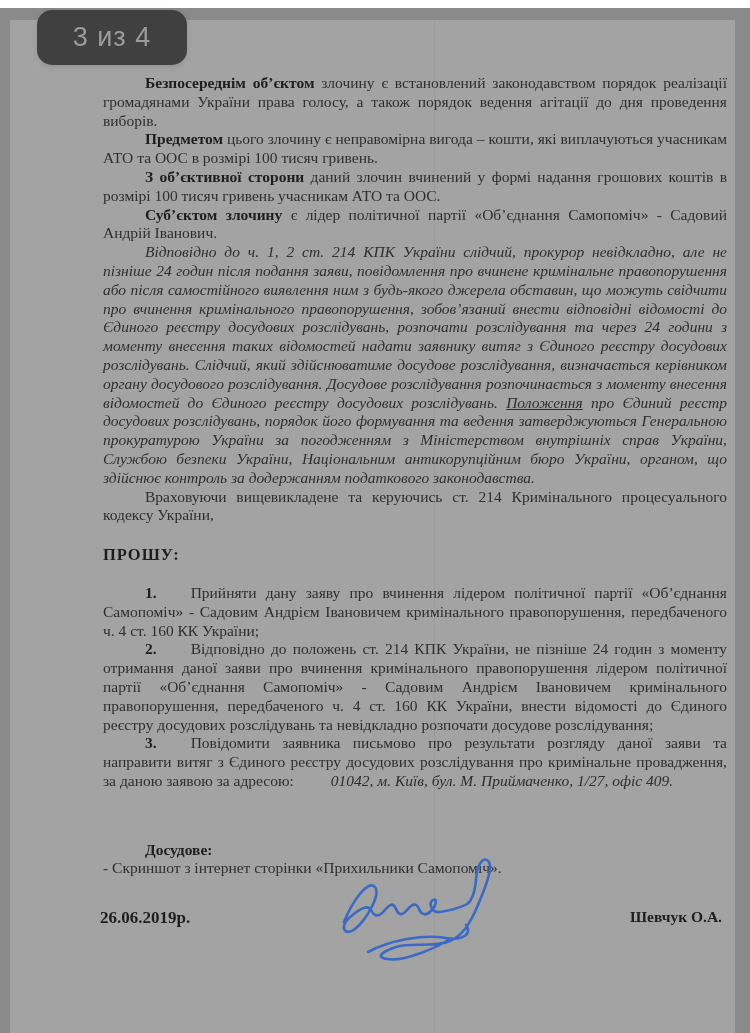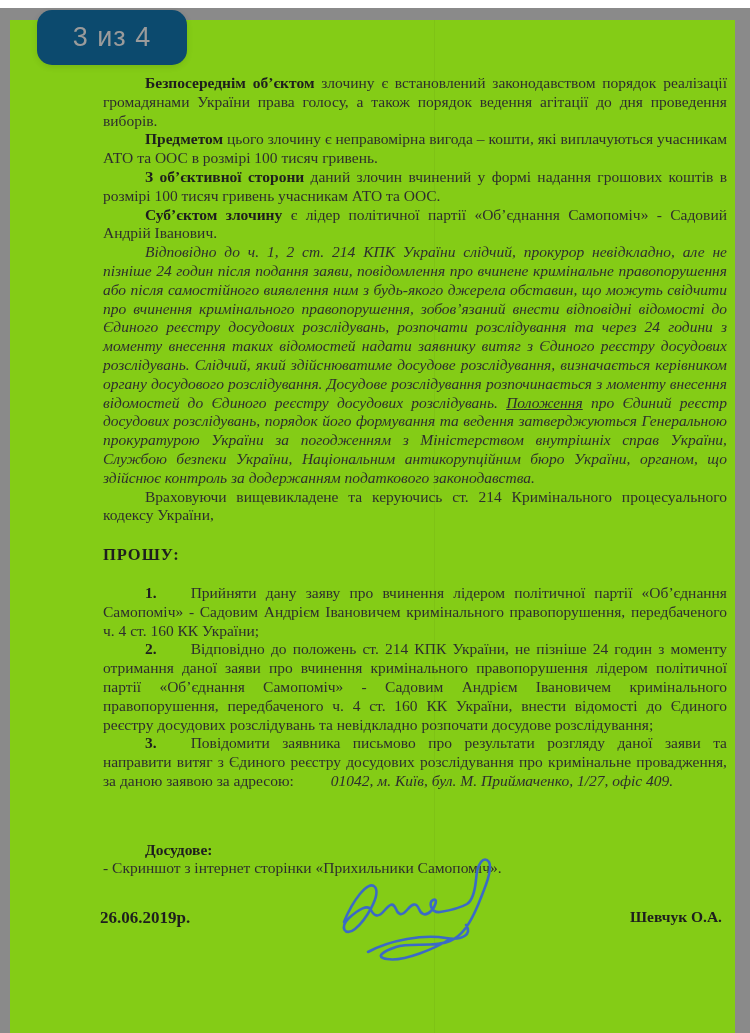--- a/index.html
+++ b/index.html
@@ -9,29 +9,29 @@
     background:#ffffff;position:relative;
   }
   .viewer{position:absolute;inset:0;background:#ffffff;}
   
   .gap-band{position:absolute;left:0;right:0;top:8px;height:12px;background:#8a8a8a;}
   .edge-left{position:absolute;left:0;top:9px;bottom:0;width:10px;background:#8a8a8a;}
   .edge-right{position:absolute;right:0;top:9px;bottom:0;width:15px;background:#8a8a8a;}
   
   .page{
     position:absolute;left:10px;right:15px;top:20px;bottom:0;
-    background:#84cc16;overflow:hidden;
+    background:#a3a3a3;overflow:hidden;
     padding:54px 8px 0 93px;box-sizing:border-box;
     color:#2e2e2e;font-size:15.5px;line-height:18.8px;text-align:justify;
   }
   .seam{position:absolute;left:434px;top:20px;bottom:0;width:1px;background:rgba(0,0,0,0.045);}
   
   .page-badge{
     position:absolute;left:37px;top:10px;width:150px;height:55px;
-    background:#0c4a6e;border-radius:15px;
+    background:#404040;border-radius:15px;
     display:flex;align-items:center;justify-content:center;
     font-family:"Liberation Sans","DejaVu Sans",sans-serif;
     font-size:27px;color:#9b9b9b;letter-spacing:1px;
     box-shadow:0 2px 6px rgba(0,0,0,0.10);
     z-index:5;
   }
   p{margin:0;text-indent:42px;}
   .lead{font-weight:bold;color:#1e1e1e;}
   .quote{font-style:italic;}
   .quote .u{text-decoration:underline;}

